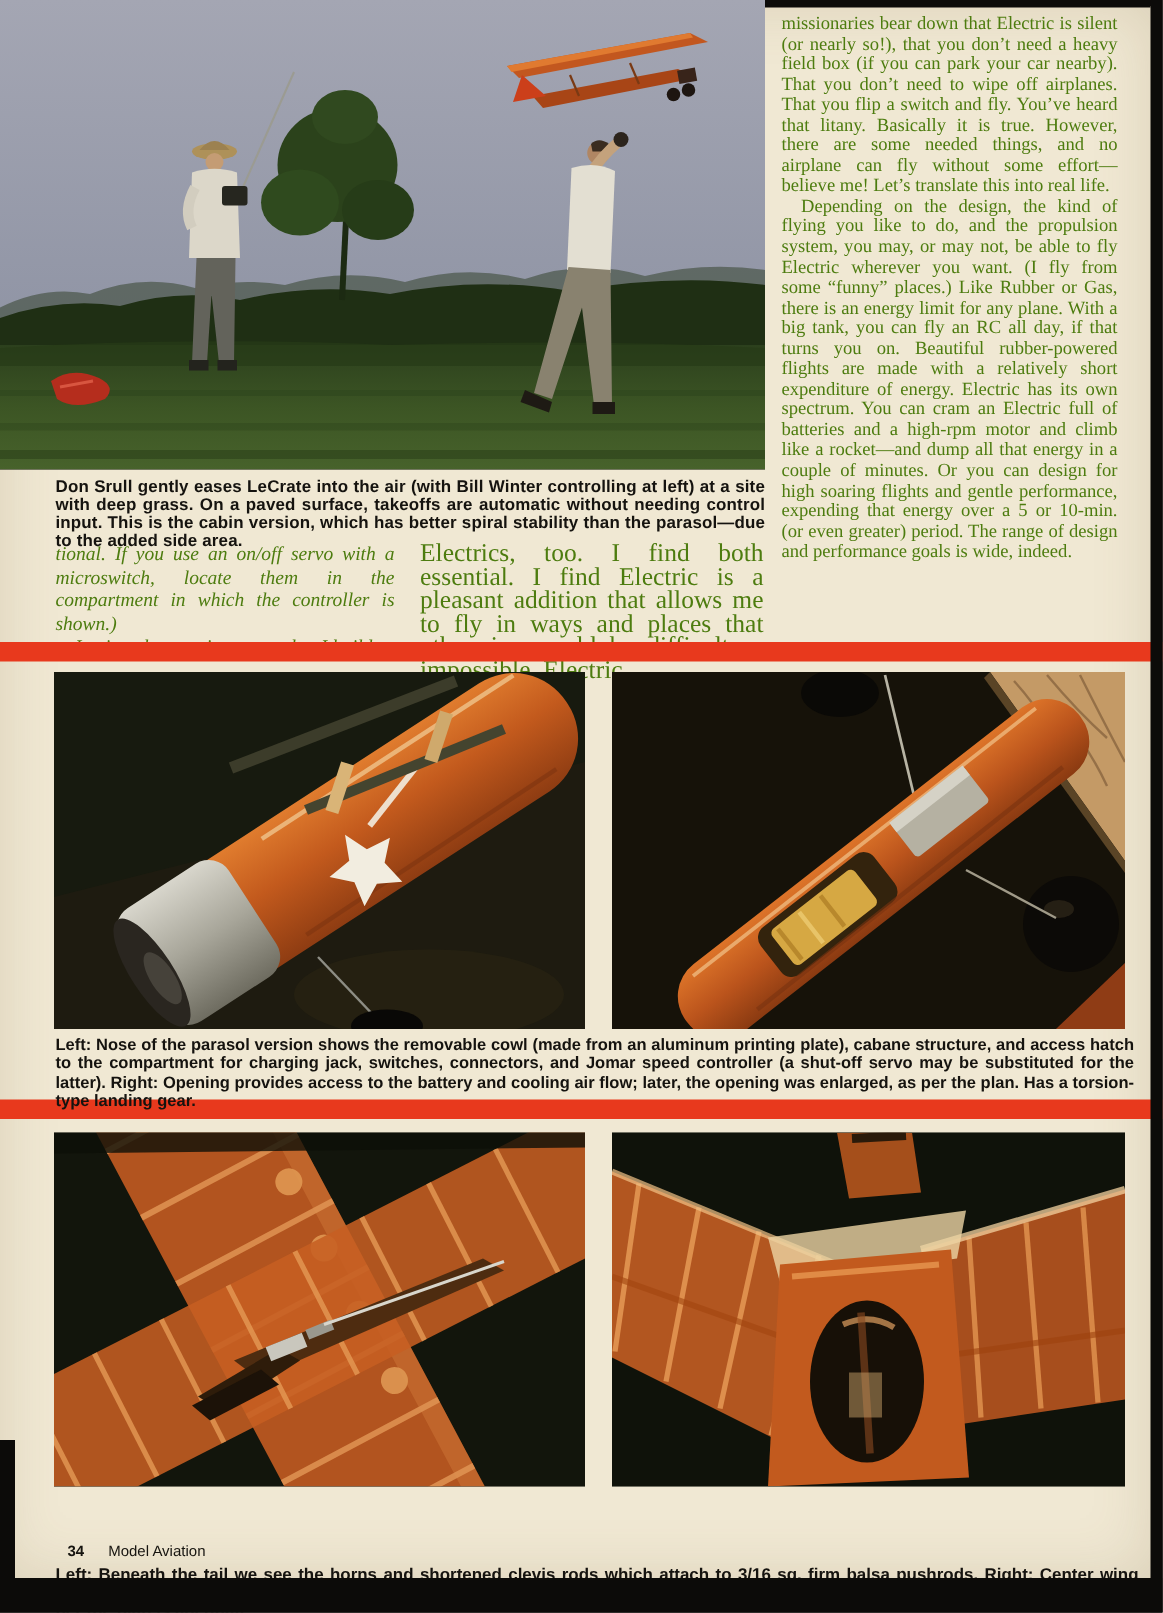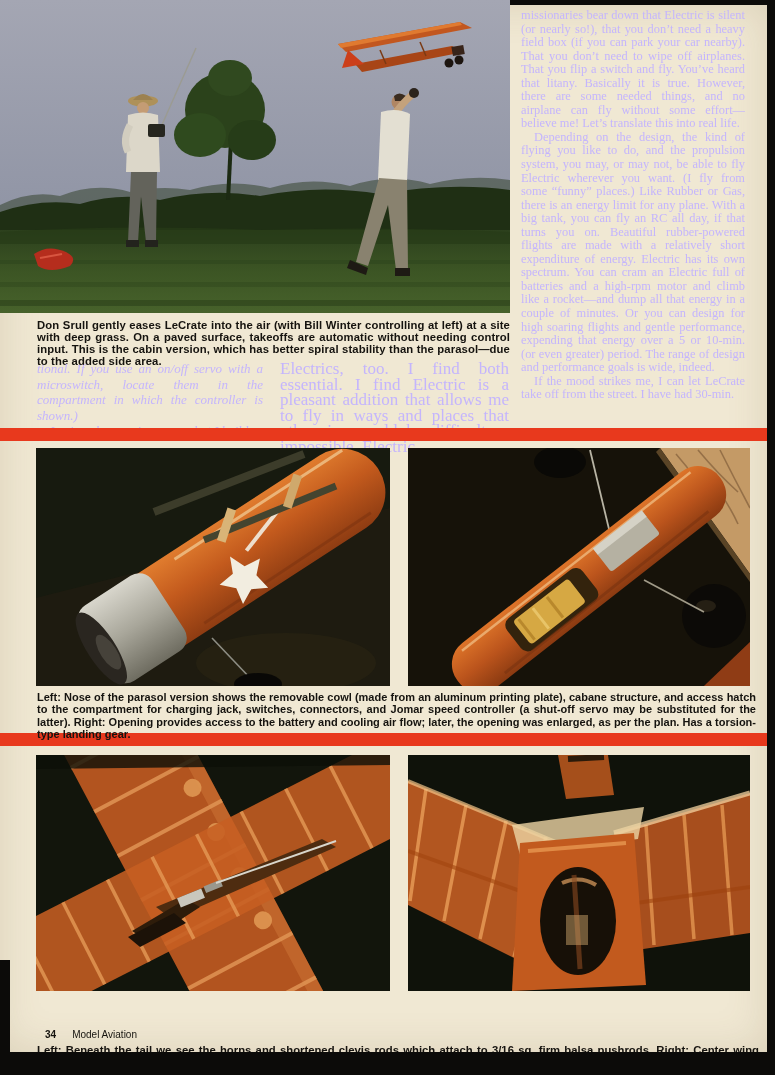--- a/index.html
+++ b/index.html
@@ -7,21 +7,21 @@
          font-family:"Liberation Sans",sans-serif;}
   .paper{position:absolute;left:0;top:4px;width:768px;height:1048px;background:#f0e8d3;
          box-shadow:inset 0 0 40px rgba(120,100,60,.18);}
   .photo{position:absolute;overflow:hidden;background:#15170f;}
   .photo svg{display:block;}
   .caption{position:absolute;color:#15130f;font-weight:bold;text-align:justify;
            font-family:"Liberation Sans",sans-serif;}
   #caption-top{left:37px;top:319px;width:473px;font-size:11.3px;line-height:12.1px;letter-spacing:.1px;}
   #caption-mid{left:37px;top:691px;width:719px;font-size:11px;line-height:12.4px;}
   #caption-bot{left:37px;top:1044px;width:722px;font-size:11.3px;line-height:12.1px;}
-  .serifcol{position:absolute;color:#c4b5fd;text-align:justify;
+  .serifcol{position:absolute;color:#4d7c0f;text-align:justify;
             font-family:"Liberation Serif",serif;}
   .serifcol p{margin:0;}
   .serifcol p.indent{text-indent:13px;}
   #col-left{left:37px;top:361px;width:226px;font-size:13px;line-height:15.6px;font-style:italic;}
   #col-mid{left:280px;top:361px;width:229px;font-size:17px;line-height:15.6px;}
   #col-right{left:521px;top:9px;width:224px;font-size:12.4px;line-height:13.55px;}
   .redband{position:absolute;left:0;width:775px;height:13px;}
   #redband-1{top:428px;}
   #redband-2{top:733px;}
   .footer{position:absolute;left:45px;top:1029px;color:#16140f;font-size:10px;}
@@ -112,21 +112,20 @@
   <div class="serifcol" id="col-left">
     <p>tional. If you use an on/off servo with a microswitch, locate them in the compartment in which the controller is shown.)</p>
     <p class="indent">I enjoy glow-engine power, but I build</p>
   </div>
   <div class="serifcol" id="col-mid">
     <p>Electrics, too. I find both essential. I find Electric is a pleasant addition that allows me to fly in ways and places that otherwise would be difficult or impossible. Electric</p>
   </div>
   <div class="serifcol" id="col-right">
     <p>missionaries bear down that Electric is silent (or nearly so!), that you don’t need a heavy field box (if you can park your car nearby). That you don’t need to wipe off airplanes. That you flip a switch and fly. You’ve heard that litany. Basically it is true. However, there are some needed things, and no airplane can fly without some effort—believe me! Let’s translate this into real life.</p>
     <p class="indent">Depending on the design, the kind of flying you like to do, and the propulsion system, you may, or may not, be able to fly Electric wherever you want. (I fly from some “funny” places.) Like Rubber or Gas, there is an energy limit for any plane. With a big tank, you can fly an RC all day, if that turns you on. Beautiful rubber-powered flights are made with a relatively short expenditure of energy. Electric has its own spectrum. You can cram an Electric full of batteries and a high-rpm motor and climb like a rocket—and dump all that energy in a couple of minutes. Or you can design for high soaring flights and gentle performance, expending that energy over a 5 or 10-min. (or even greater) period. The range of design and performance goals is wide, indeed.</p>
-    <p class="indent">If the mood strikes me, I can let LeCrate take off from the street. I have had 30-min.</p>
   </div>
 
   <div class="redband" id="redband-1" style="background: rgb(232, 57, 29);"></div>
   <div class="redband" id="redband-2" style="background: rgb(232, 57, 29);"></div>
 
   <div class="photo" style="left:36px;top:448px;width:354px;height:238px" title="Nose of parasol version with removable aluminum cowl, white star, and cabane structure">
     <svg width="354" height="238" viewBox="0 0 354 238">
       <defs>
         <linearGradient id="fuse1" x1="0" y1="0" x2="0" y2="1">
           <stop offset="0" stop-color="#e07c2e"></stop>

